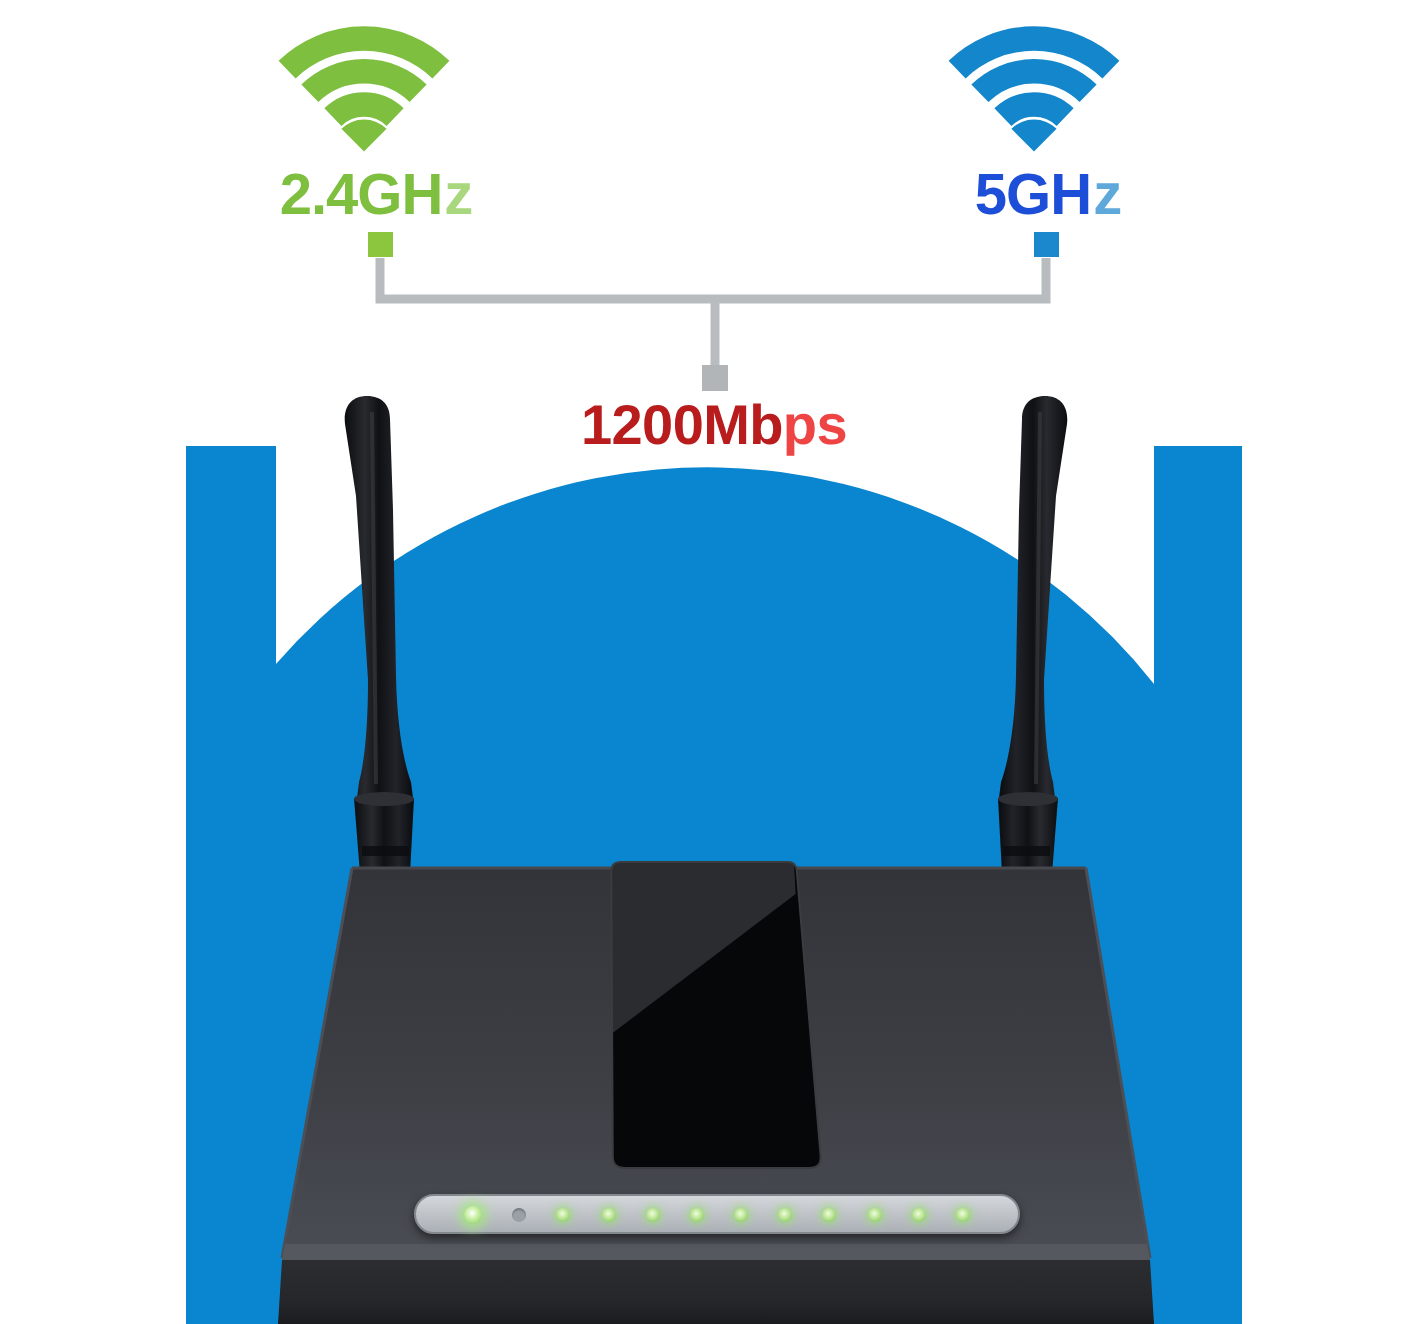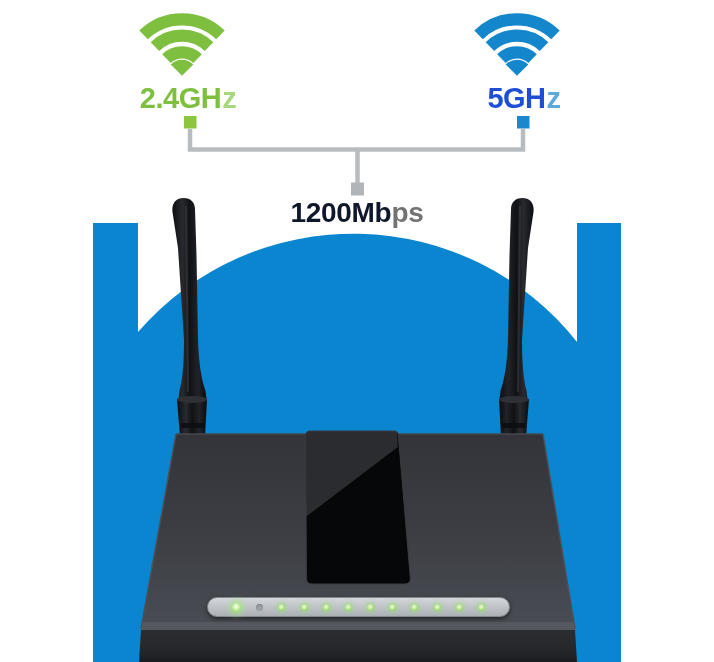--- a/index.html
+++ b/index.html
@@ -15,21 +15,21 @@
   }
   .freq-label .suffix{margin-left:1px;}
   .band24-main{color:#7ebf3f;} .band24-suffix{color:#a9d77d;}
   .band5-main{color:#1d4ed8;}  .band5-suffix{color:#5fa9da;}
   #label-24{left:88px;}
   #label-5{left:424px;}
   #label-speed{
     position:absolute;left:257px;top:199px;width:200px;text-align:center;
     font-size:28px;font-weight:bold;line-height:1;letter-spacing:-0.3px;
   }
-  .speed-main{color:#0f172a;} .speed-suffix{color:#737373;}
+  .speed-main{color:#b91c1c;} .speed-suffix{color:#ef4444;}
   
   .wifi-icon{position:absolute;top:0;width:98px;height:79px;}
   #wifi-24{left:133px;}
   #wifi-5{left:468px;}
   .wifi-green path.arc{stroke:#7ebf3f;}
   .wifi-green path.dot{fill:#7ebf3f;}
   .wifi-blue path.arc{stroke:#1486cb;}
   .wifi-blue path.dot{fill:#1486cb;}
   path.arc{fill:none;stroke-width:11.5px;}
   

